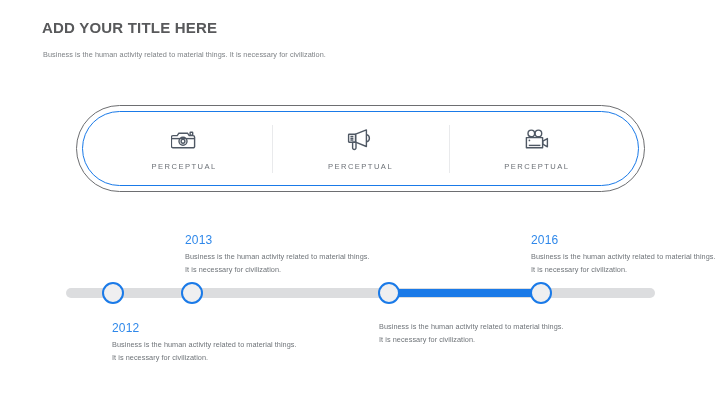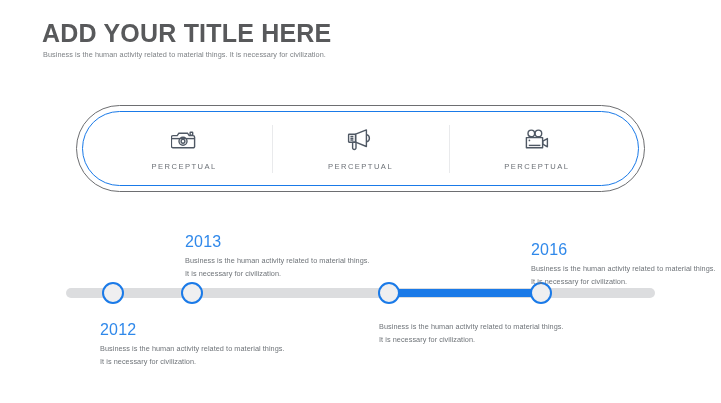--- a/index.html
+++ b/index.html
@@ -20,21 +20,21 @@
     position: absolute;
     inset: 0;
     background: #ffffff;
   }
 
   
   .page-title {
     position: absolute;
     left: 42px;
     top: 19px;
-    font-size: 25px;
+    font-size: 15px;
     font-weight: bold;
     color: #58595b;
     letter-spacing: 0.2px;
     white-space: nowrap;
   }
   .page-subtitle {
     position: absolute;
     left: 43px;
     top: 50px;
     font-size: 7.3px;
@@ -146,21 +146,21 @@
     border-radius: 50%;
     box-sizing: border-box;
     top: 282px;
   }
 
   .tl-item {
     position: absolute;
     width: 190px;
   }
   .tl-year {
-    font-size: 16px;
+    font-size: 12px;
     color: #2f88ea;
     font-weight: normal;
     letter-spacing: 0.2px;
     margin-bottom: 4px;
   }
   .tl-desc {
     font-size: 7.3px;
     color: #6f7479;
     line-height: 1.72;
     letter-spacing: 0.05px;
@@ -225,34 +225,34 @@
   <div class="timeline">
 
     <div class="timeline-bar"></div>
     <div class="timeline-progress"></div>
 
     <div class="marker" style="left:102px;"></div>
     <div class="marker" style="left:181px;"></div>
     <div class="marker" style="left:378px;"></div>
     <div class="marker" style="left:530px;"></div>
 
-    <div class="tl-item" style="left:100px; top:321px;">
+    <div class="tl-item" style="left:112px; top:321px;">
       <div class="tl-year">2012</div>
       <div class="tl-desc">Business is the human activity related to material things. It is necessary for civilization.</div>
     </div>
 
     <div class="tl-item" style="left:185px; top:233px;">
       <div class="tl-year">2013</div>
       <div class="tl-desc">Business is the human activity related to material things. It is necessary for civilization.</div>
     </div>
 
     <div class="tl-item" style="left:379px; top:321px;">
       <div class="tl-desc">Business is the human activity related to material things. It is necessary for civilization.</div>
     </div>
 
-    <div class="tl-item" style="left:531px; top:241px;">
+    <div class="tl-item" style="left:531px; top:233px;">
       <div class="tl-year">2016</div>
       <div class="tl-desc">Business is the human activity related to material things. It is necessary for civilization.</div>
     </div>
 
   </div>
 
 </div>
 
 </body></html>

